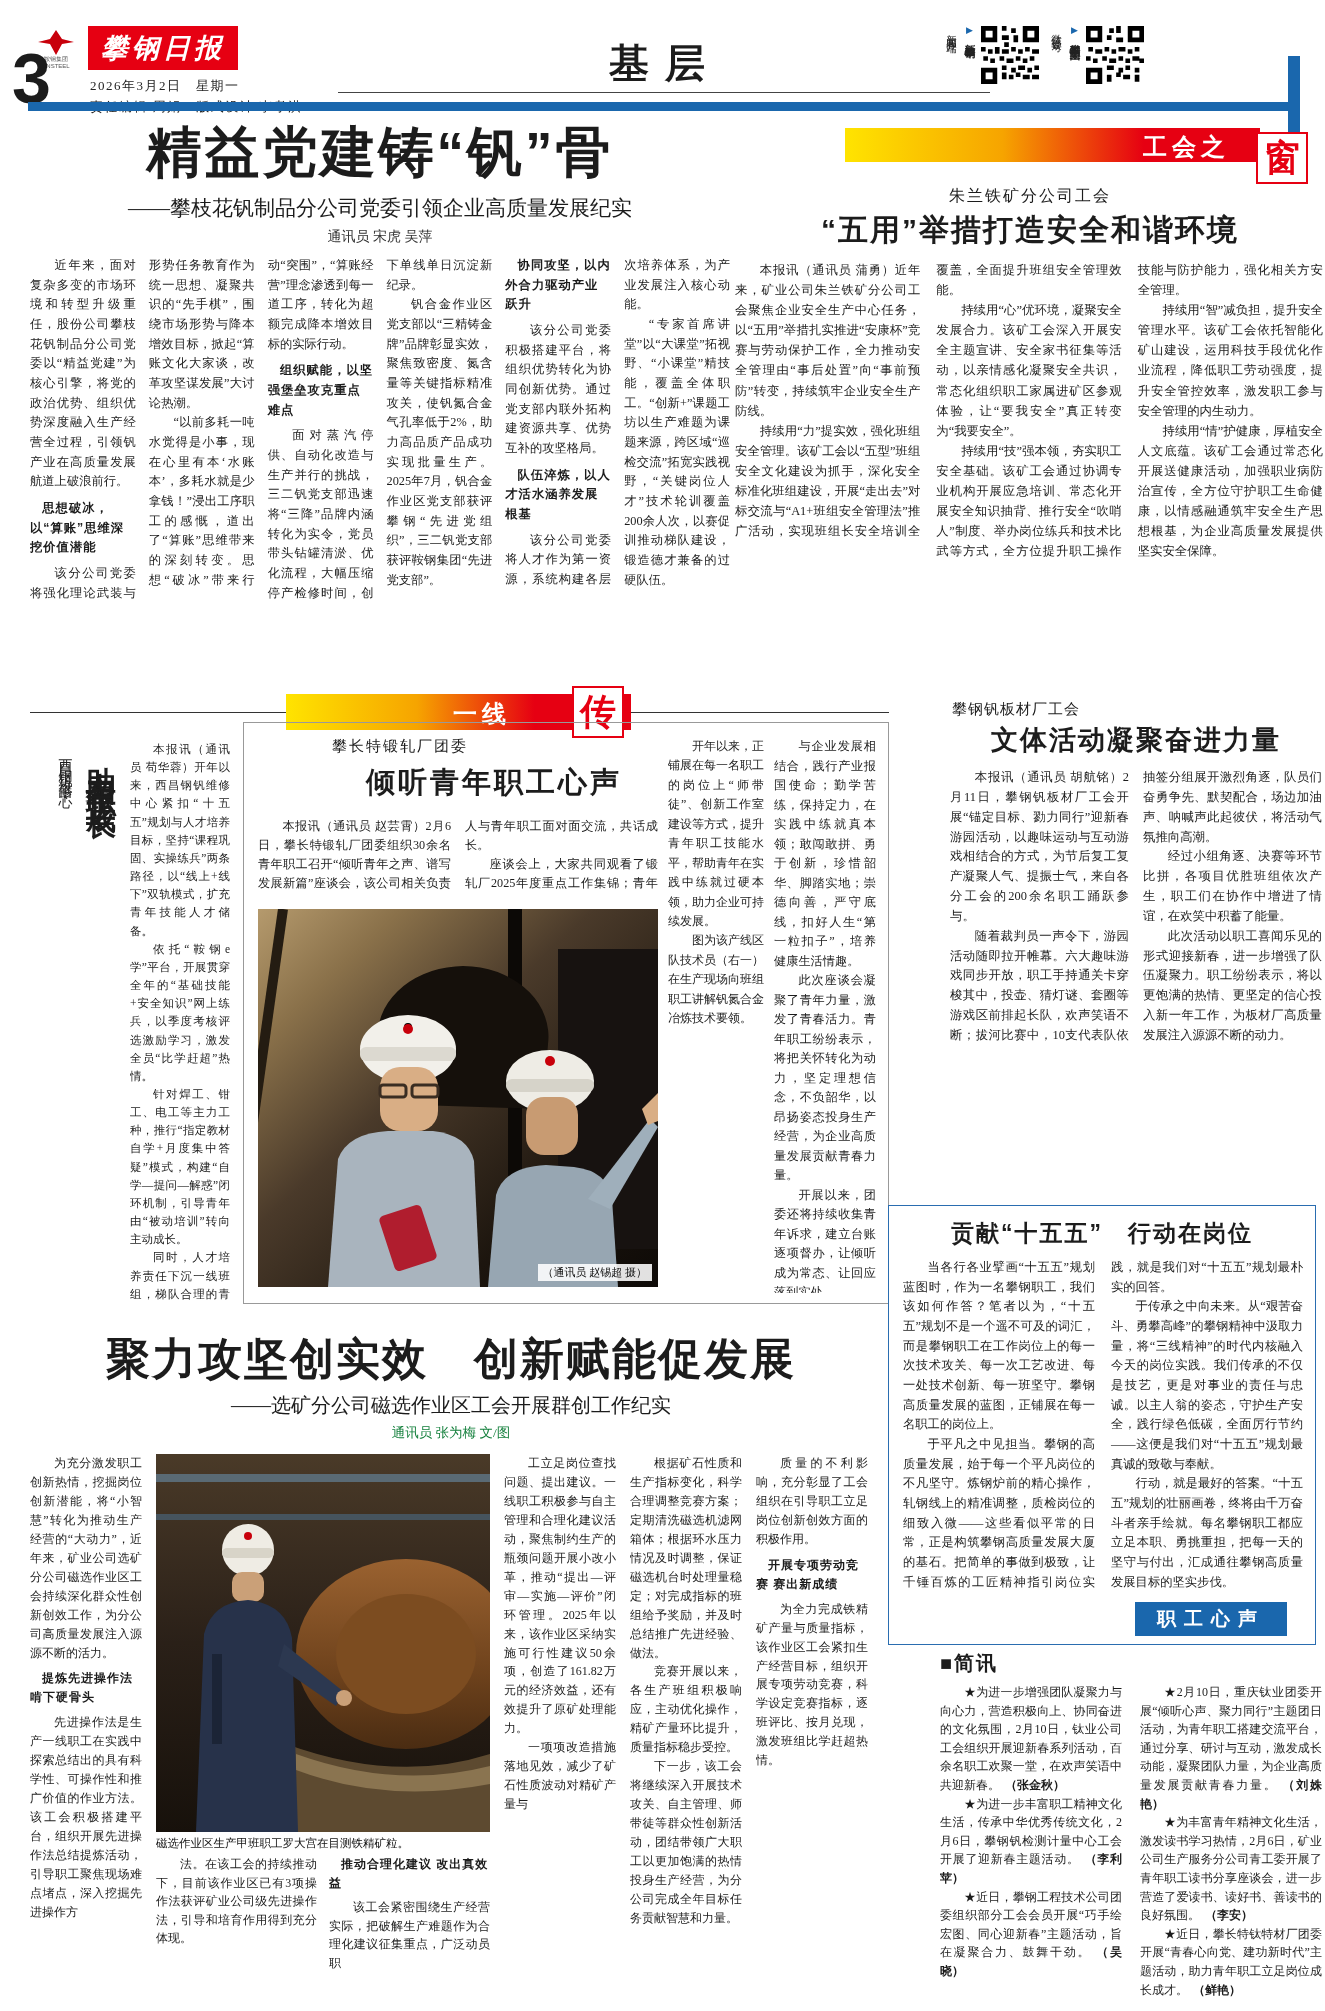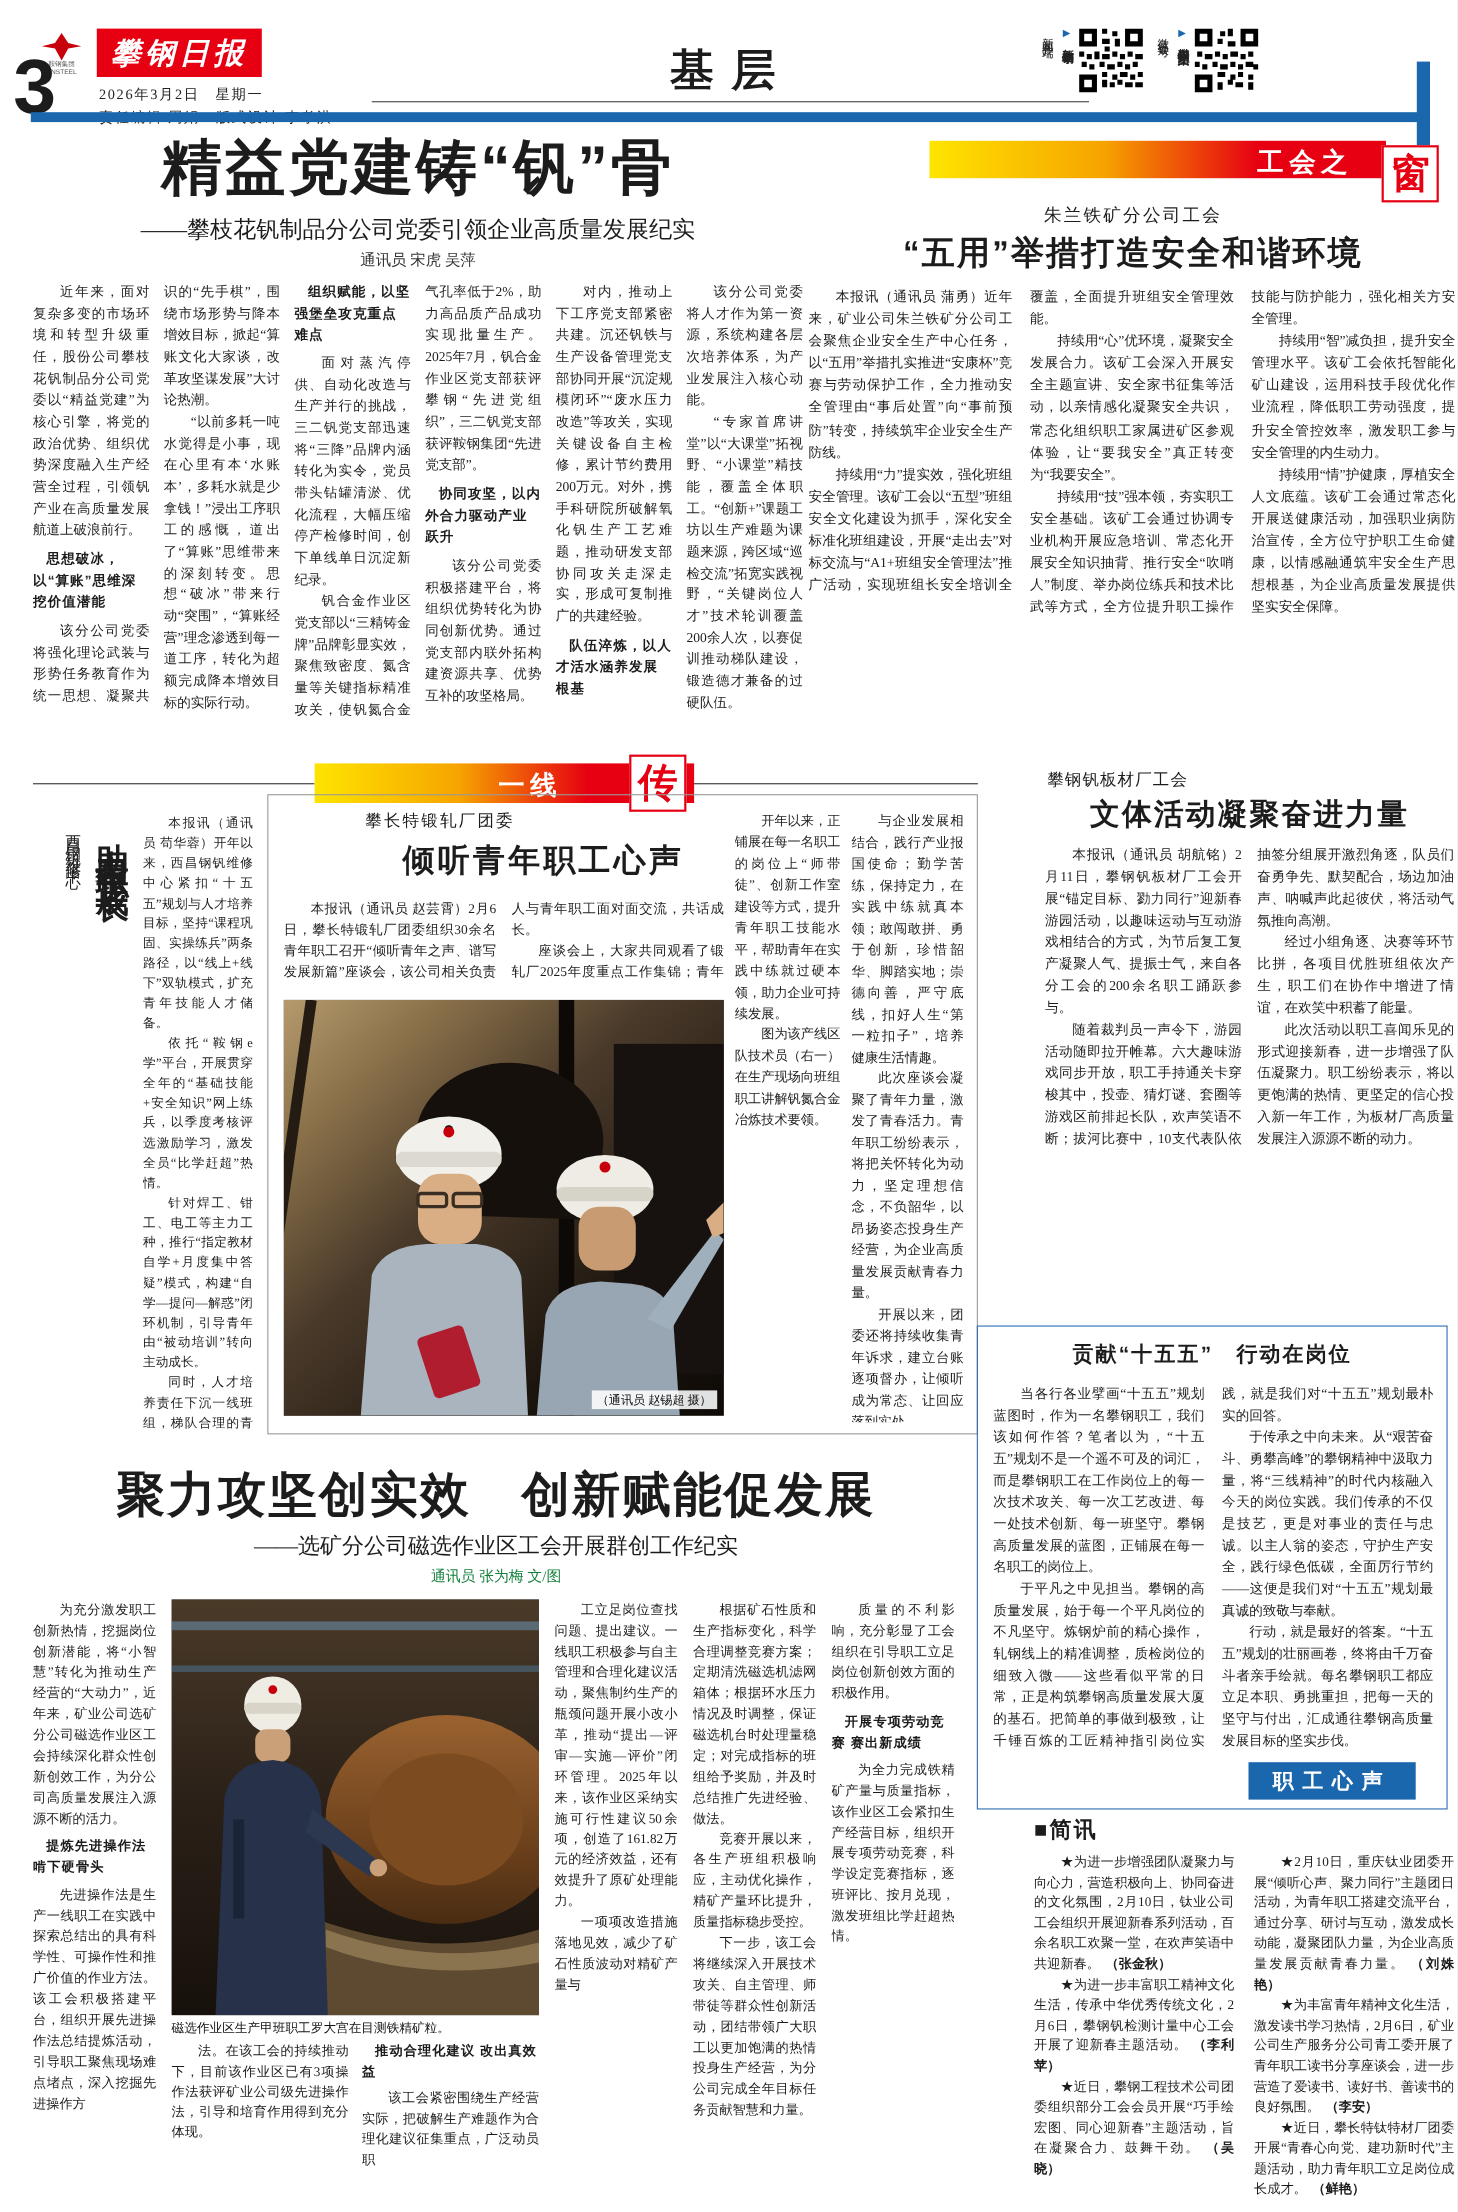--- a/index.html
+++ b/index.html
@@ -66,21 +66,21 @@
   .ft-photo{position:absolute;left:14px;top:186px;width:400px;height:378px;overflow:hidden;background:#201810;}
   .ft-credit{position:absolute;right:6px;bottom:6px;background:rgba(255,255,255,.88);
              font-size:11px;padding:1px 5px;color:#111;}
   .ft-caption{position:absolute;left:424px;top:14px;width:96px;height:556px;font-size:12px;
               line-height:1.62;overflow:hidden;}
   .ft-cont{position:absolute;left:530px;top:14px;width:102px;height:556px;font-size:12.2px;
            line-height:1.6;overflow:hidden;}
   
   .vbox{left:888px;top:1205px;width:428px;height:440px;border:1px solid #2a6db0;}
   .vb-header{position:absolute;left:0;top:12px;width:100%;text-align:center;font-weight:700;
-             font-size:19px;letter-spacing:2px;}
+             font-size:23px;letter-spacing:2px;}
   .vb-cols{position:absolute;left:14px;top:52px;width:400px;height:336px;column-count:2;column-gap:16px;
            font-size:12.3px;line-height:1.6;overflow:hidden;color:#222;}
   .vb-label{position:absolute;right:28px;bottom:8px;width:152px;height:34px;background:#1a67ad;
             color:#fff;font-weight:700;font-size:19px;letter-spacing:8px;
             display:flex;align-items:center;justify-content:center;}
   
   .br{left:940px;top:1650px;width:382px;height:355px;}
   .br-header{font-weight:700;font-size:20px;letter-spacing:2px;margin-bottom:6px;}
   .br-cols{column-count:2;column-gap:18px;font-size:12px;line-height:1.55;height:322px;overflow:hidden;}
   
@@ -152,21 +152,20 @@
   <div class="abs m-cols cols">
       <p class="para">近年来，面对复杂多变的市场环境和转型升级重任，股份公司攀枝花钒制品分公司党委以“精益党建”为核心引擎，将党的政治优势、组织优势深度融入生产经营全过程，引领钒产业在高质量发展航道上破浪前行。</p>
       <div class="subhead">思想破冰，以“算账”思维深挖价值潜能</div>
       <p class="para">该分公司党委将强化理论武装与形势任务教育作为统一思想、凝聚共识的“先手棋”，围绕市场形势与降本增效目标，掀起“算账文化大家谈，改革攻坚谋发展”大讨论热潮。</p>
       <p class="para">“以前多耗一吨水觉得是小事，现在心里有本‘水账本’，多耗水就是少拿钱！”浸出工序职工的感慨，道出了“算账”思维带来的深刻转变。思想“破冰”带来行动“突围”，“算账经营”理念渗透到每一道工序，转化为超额完成降本增效目标的实际行动。</p>
       <div class="subhead">组织赋能，以坚强堡垒攻克重点难点</div>
       <p class="para">面对蒸汽停供、自动化改造与生产并行的挑战，三二钒党支部迅速将“三降”品牌内涵转化为实令，党员带头钻罐清淤、优化流程，大幅压缩停产检修时间，创下单线单日沉淀新纪录。</p>
       <p class="para">钒合金作业区党支部以“三精铸金牌”品牌彰显实效，聚焦致密度、氮含量等关键指标精准攻关，使钒氮合金气孔率低于2%，助力高品质产品成功实现批量生产。2025年7月，钒合金作业区党支部获评攀钢“先进党组织”，三二钒党支部获评鞍钢集团“先进党支部”。</p>
       <div class="subhead">协同攻坚，以内外合力驱动产业跃升</div>
       <p class="para">该分公司党委积极搭建平台，将组织优势转化为协同创新优势。通过党支部内联外拓构建资源共享、优势互补的攻坚格局。</p>
-      <p class="para">对内，推动上下工序党支部紧密共建。沉还钒铁与生产设备管理党支部协同开展“沉淀规模闭环”“废水压力改造”等攻关，实现关键设备自主检修，累计节约费用200万元。对外，携手科研院所破解氧化钒生产工艺难题，推动研发支部协同攻关走深走实，形成可复制推广的共建经验。</p>
       <div class="subhead">队伍淬炼，以人才活水涵养发展根基</div>
       <p class="para">该分公司党委将人才作为第一资源，系统构建各层次培养体系，为产业发展注入核心动能。</p>
       <p class="para">“专家首席讲堂”以“大课堂”拓视野、“小课堂”精技能，覆盖全体职工。“创新+”课题工坊以生产难题为课题来源，跨区域“巡检交流”拓宽实践视野，“关键岗位人才”技术轮训覆盖200余人次，以赛促训推动梯队建设，锻造德才兼备的过硬队伍。</p>
     </div>
 
   <div class="abs ribbon" style="left:845px;top:128px;width:415px;height:34px;">
     <div class="rib-txt sans" style="right:30px;">工会之</div>
   </div>
   <div class="abs rib-box sans" style="left:1256px;top:132px;width:52px;height:52px;font-size:36px;">窗</div>
 

